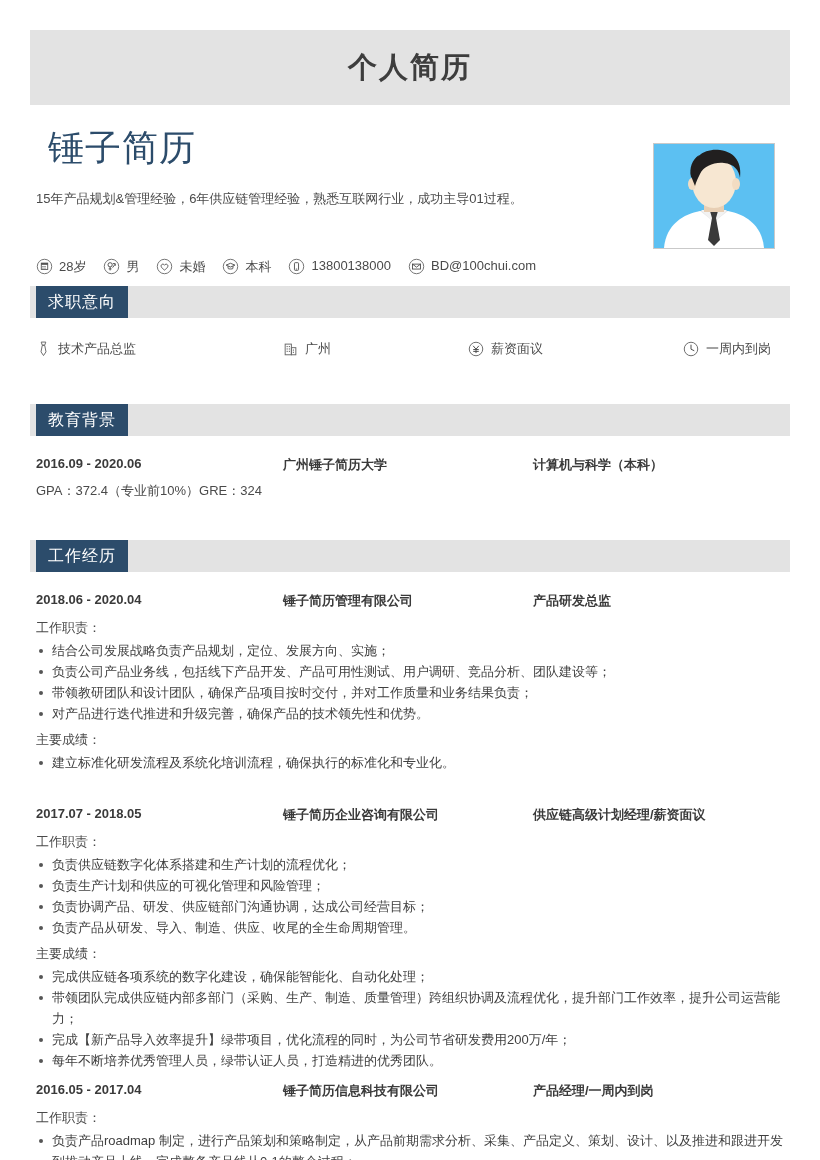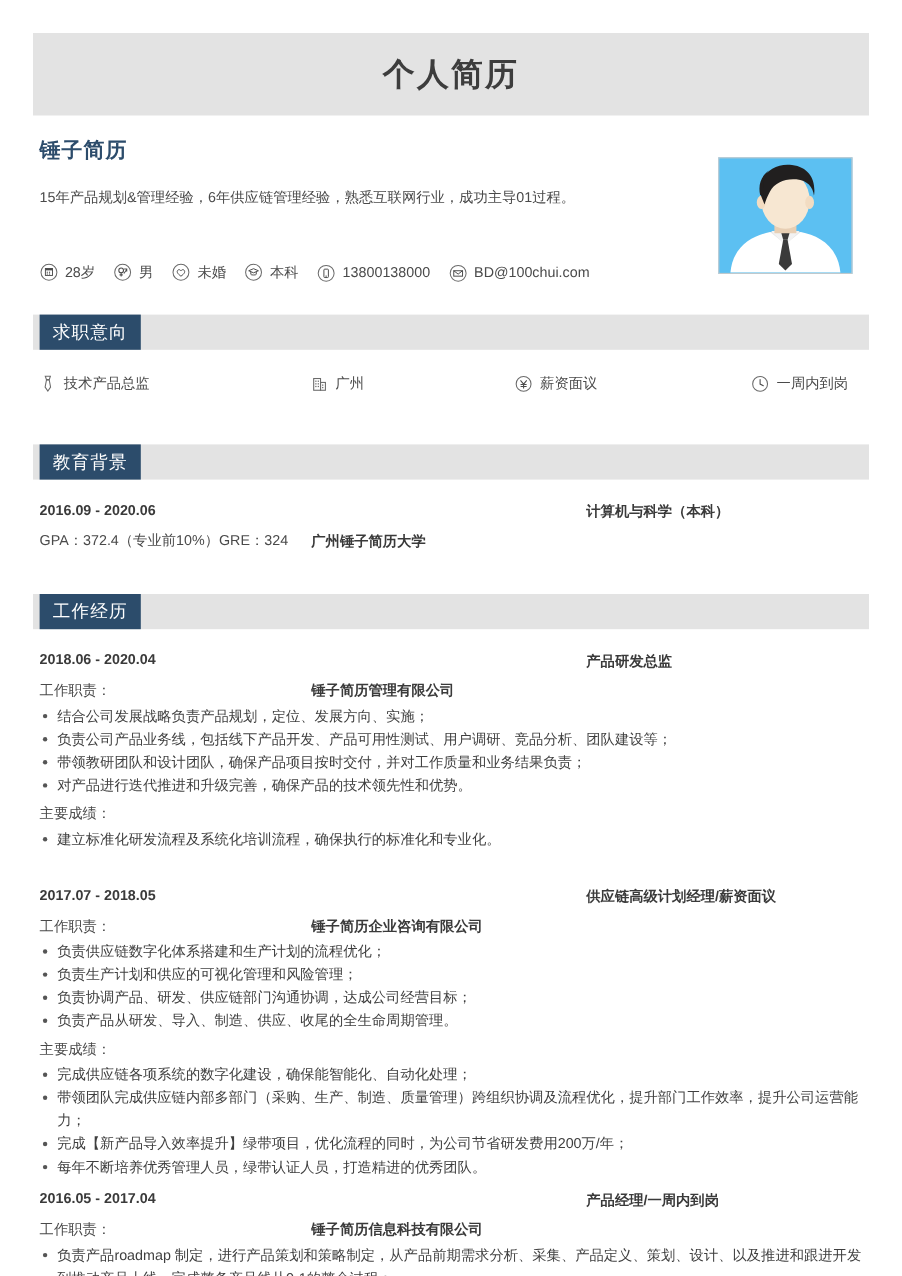--- a/index.html
+++ b/index.html
@@ -31,25 +31,25 @@
     letter-spacing: 2px;
   }
 
   
   .profile {
     position: absolute;
     left: 36px; top: 128px;
     width: 610px;
   }
   .profile .name {
-    font-size: 19px;
-    font-weight: bold;
+    font-size: 36px;
+    font-weight: normal;
     color: #2c4c6b;
     letter-spacing: 1px;
-    margin: 0 0 22px 0;
+    margin: 0 0 22px 12px;
     line-height: 1.1;
   }
   .profile .summary {
     font-size: 13px;
     color: #4a4a4a;
     margin: 0 0 22px 0;
     line-height: 1.4;
   }
   .meta-row {
     display: flex;
@@ -99,21 +99,21 @@
   .entry-head {
     position: absolute;
     left: 36px;
     width: 754px;
     font-size: 13px;
     font-weight: bold;
     color: #3a3a3a;
     white-space: nowrap;
   }
   .entry-head .c1 { position: absolute; left: 0; }
-  .entry-head .c2 { position: absolute; left: 247px; margin-top: 27px; }
+  .entry-head .c2 { position: absolute; left: 247px; }
   .entry-head .c3 { position: absolute; left: 497px; }
 
   .sub-line {
     position: absolute;
     left: 36px;
     font-size: 13px;
     color: #4a4a4a;
     white-space: nowrap;
   }
 

